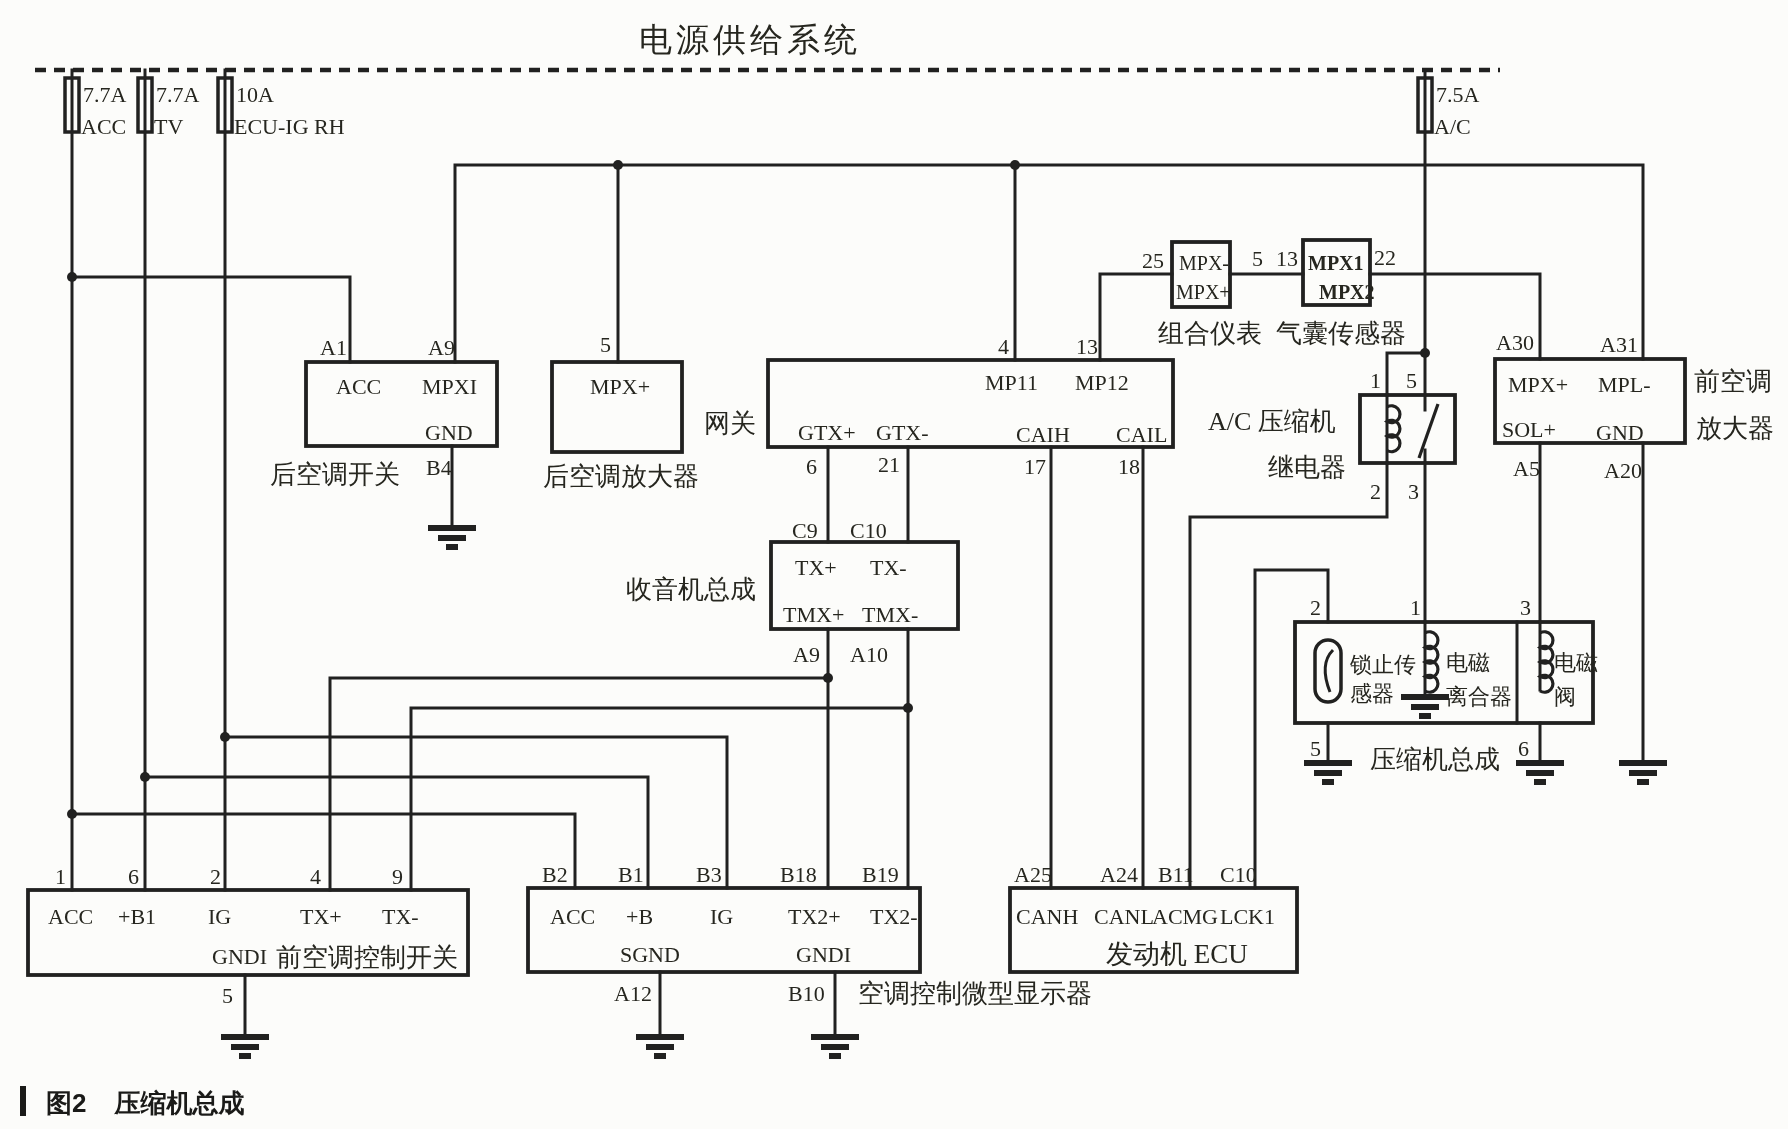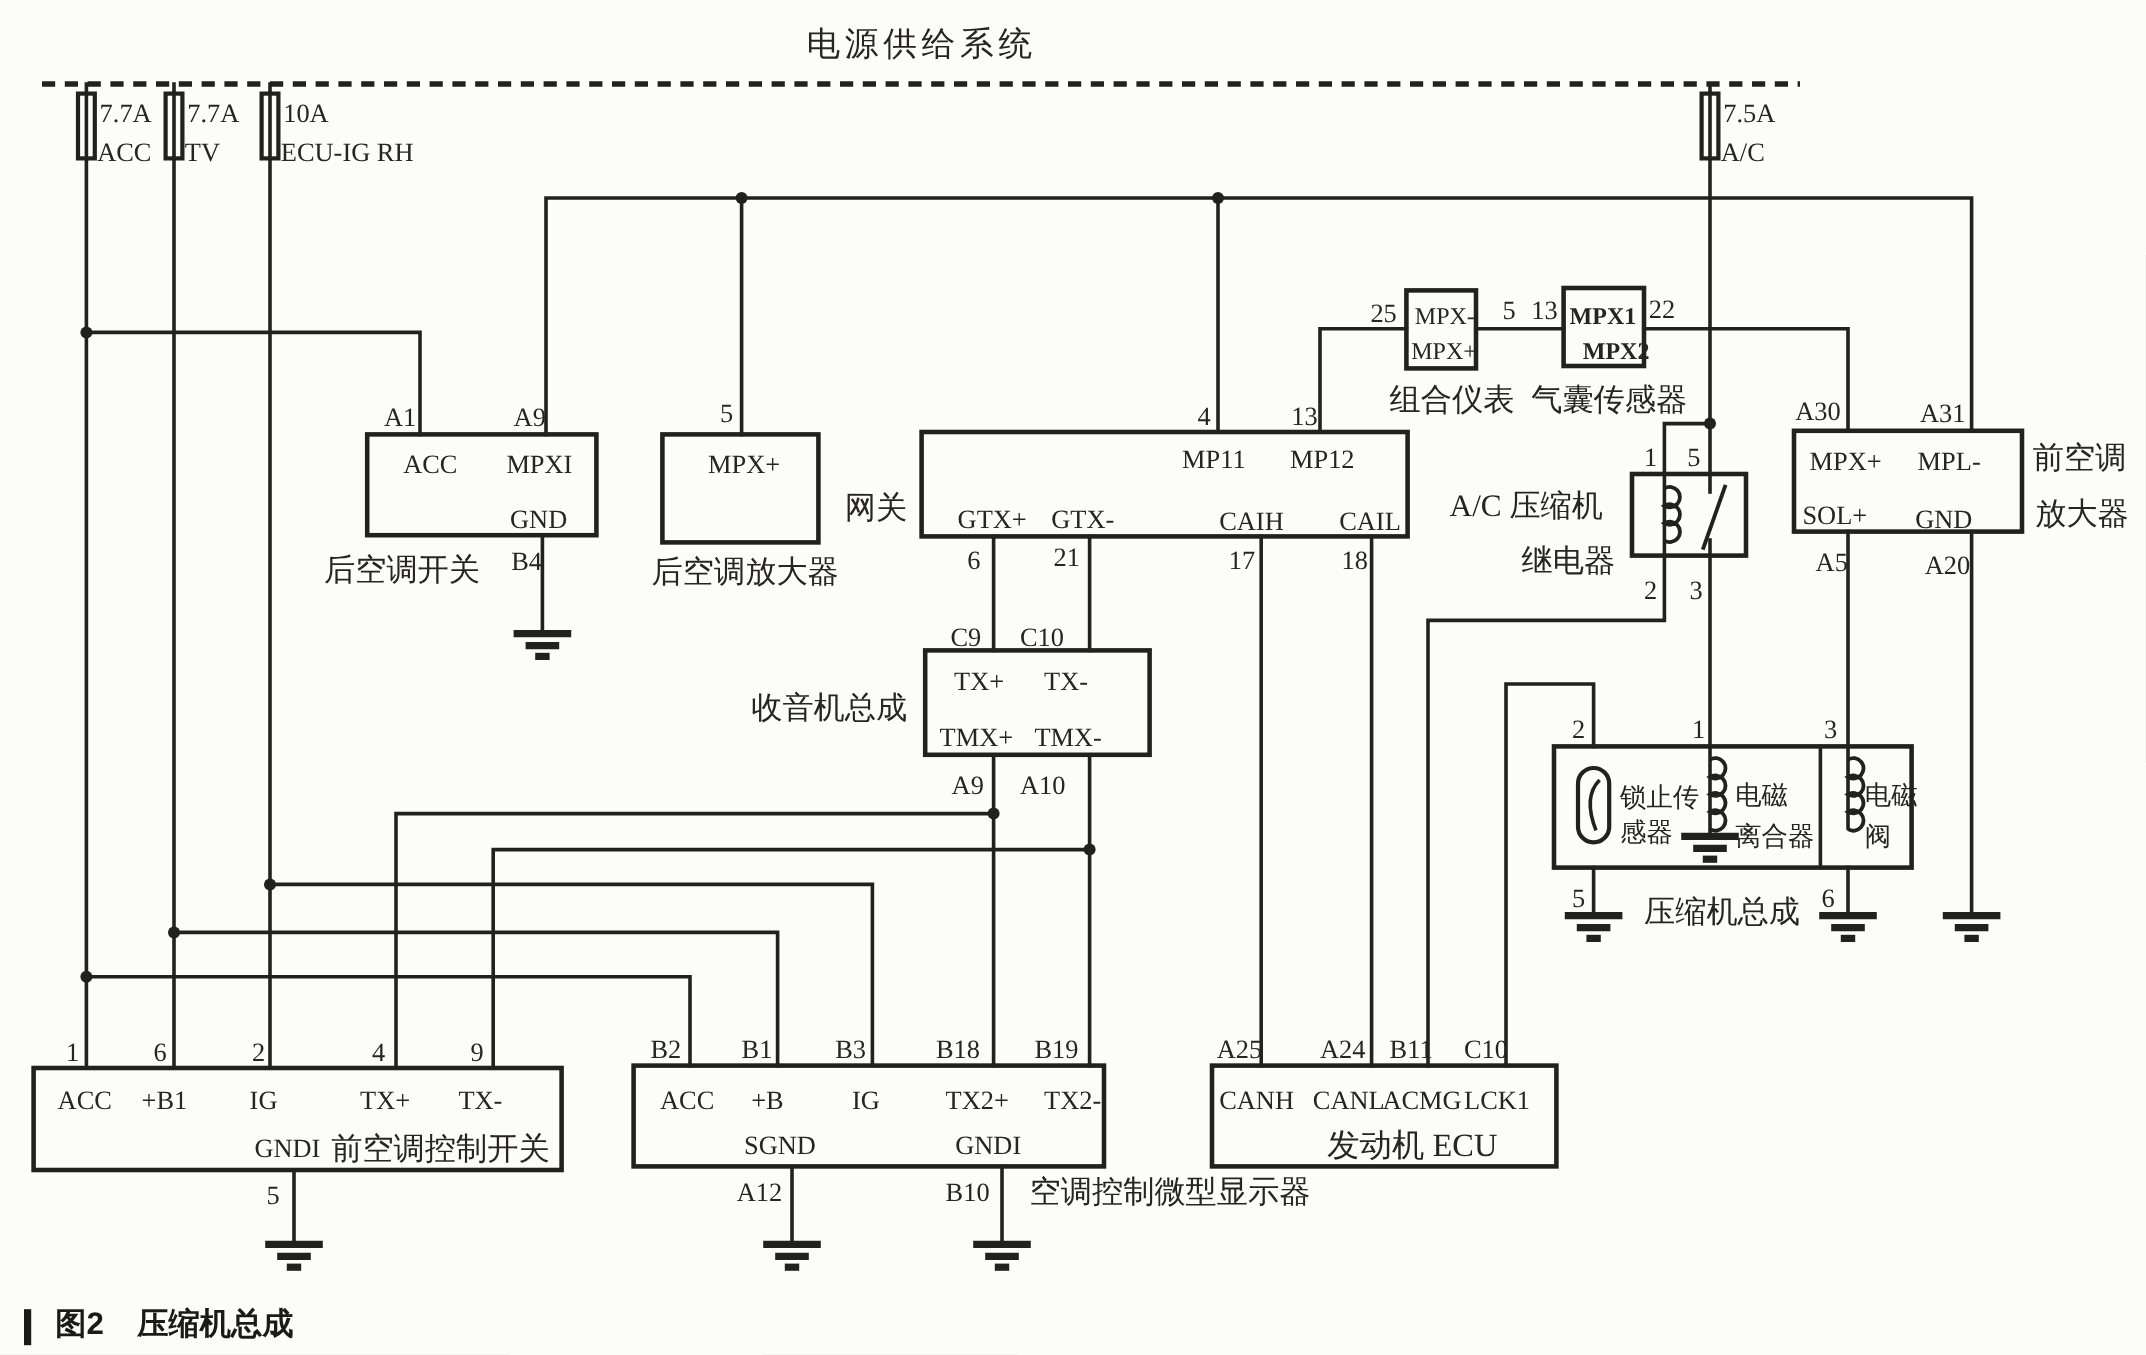--- a/index.html
+++ b/index.html
@@ -1,22 +1,22 @@
 <!DOCTYPE html>
 <html><head>
 <meta charset="utf-8">
 <style>
   html,body{margin:0;padding:0;background:#e8e8e6;}
   #page{position:relative;width:1788px;height:1129px;background:#fcfcfa;overflow:hidden;
         font-family:"Liberation Serif","DejaVu Serif",serif;}
   #diagram{position:absolute;left:0;top:0;}
   svg text{font-family:"Liberation Serif","DejaVu Serif",serif;}
   .overlay{position:absolute;color:#26261f;}
-  #title{left:618px;top:18px;width:300px;text-align:center;font-size:28px;letter-spacing:4px;}
-  #caption{left:20px;top:1086px;display:flex;align-items:flex-end;
+  #title{left:600px;top:18px;width:300px;text-align:center;font-size:33px;letter-spacing:4px;}
+  #caption{left:20px;top:1086px;display:flex;align-items:flex-start;
            font-family:"Liberation Sans","DejaVu Sans",sans-serif;font-weight:bold;font-size:26px;color:#1a1a18;}
   #caption .tick{display:inline-block;width:6px;height:30px;background:#1a1a18;margin-right:20px;}
   #caption .fig{margin-right:28px;}
 </style>
 </head>
 <body>
 
 <div id="page">
   <svg id="diagram" width="1788" height="1129" viewBox="0 0 1788 1129">
       <polyline points="72,70 72,890" fill="none" stroke="#212120" stroke-width="3" stroke-linejoin="miter" stroke-linecap="square"></polyline>

